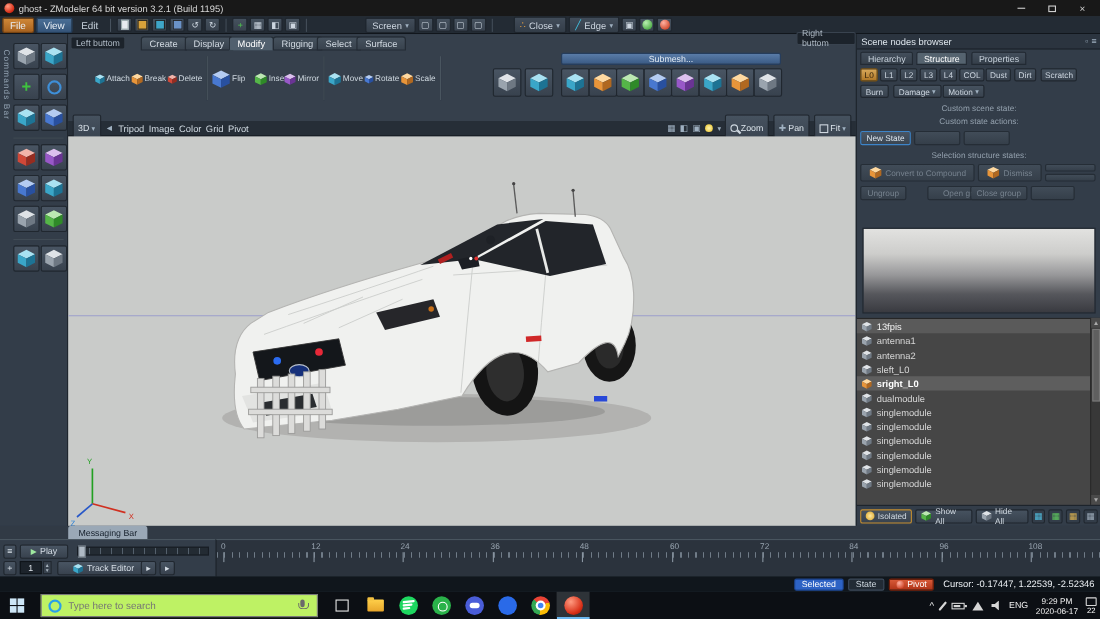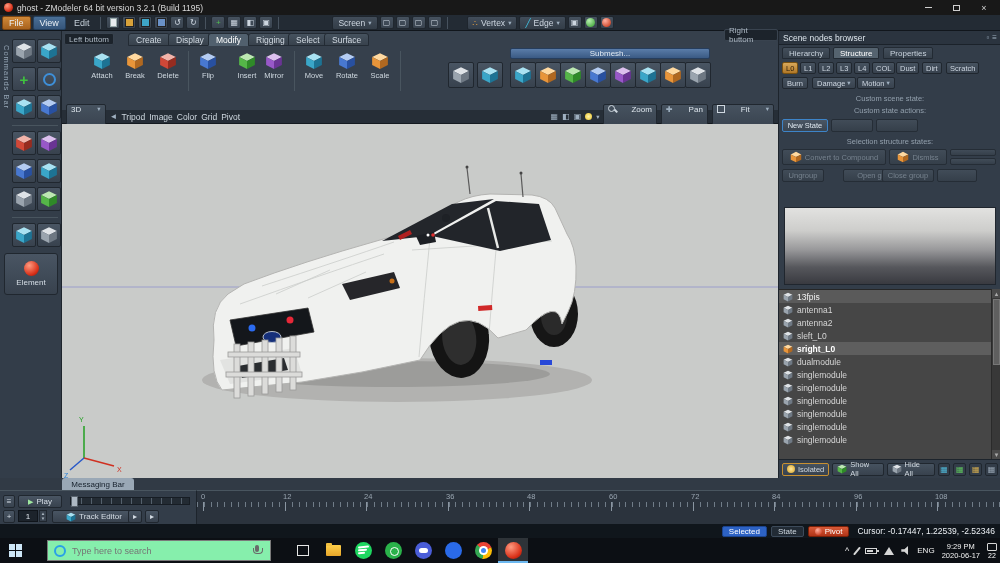--- a/index.html
+++ b/index.html
@@ -34,30 +34,30 @@
 .plus{color:#3fc23f;font-size:15px;font-weight:bold;line-height:1}
 .ring{width:13px;height:13px;border:2px solid #3e8fd8;border-radius:50%}
 #elementBtn{position:absolute;left:4px;top:222px;width:54px;height:42px;background:linear-gradient(#495563,#38424e);border:1px solid #20272f;border-radius:3px;display:flex;flex-direction:column;align-items:center;justify-content:center;gap:2px}
 .redball{width:15px;height:15px;border-radius:50%;background:radial-gradient(circle at 35% 30%,#ff9a80,#d83018 65%,#7a1008)}
 #elementBtn span{font-size:8px;color:#d6dee6}
 
 #ribbon{left:62px;top:31px;width:716px;height:79px;background:#36404c}
 .hint{position:absolute;height:12px;padding:0 4px;background:#1c232b;border:1px solid #39434f;color:#aeb9c4;font-size:8px;display:flex;align-items:center;border-radius:2px}
 .rtab{position:absolute;top:2px;height:13px;padding:0 7px;display:flex;align-items:center;font-size:8.5px;color:#d2dae2;background:linear-gradient(#46525e,#38424d);border:1px solid #232b34;border-radius:3px 3px 0 0}
 .rtab.act{background:#51606e;border-bottom-color:#51606e;color:#fff}
-.tool{position:absolute;top:18px;width:32px;height:42px;display:flex;flex-direction:column;align-items:center;gap:1px;padding-top:3px;border-radius:2px}
+.tool{position:absolute;top:18px;width:32px;height:42px;display:flex;flex-direction:row;align-items:center;gap:1px;padding-top:3px;border-radius:2px}
 .tool span{font-size:7.5px;color:#cfd8e0}
 .tsep{position:absolute;top:20px;width:1px;height:40px;background:#1d242c;border-right:1px solid #49555f}
 .subgroup{position:absolute;left:386px;top:17px;width:262px;height:46px}
 .subcap{position:absolute;left:62px;top:0;width:200px;height:11px;background:linear-gradient(#5a7ca8,#3a5a84);border:1px solid #263d5c;border-radius:2px;font-size:8px;color:#e2ebf4;display:flex;align-items:center;justify-content:center}
 .sicon{position:absolute;top:14px;width:26px;height:26px;background:linear-gradient(#495563,#38424e);border:1px solid #20272f;border-radius:2px;display:flex;align-items:center;justify-content:center}
 
 #vphead{left:62px;top:110px;width:716px;height:14px;background:#262e37;border-bottom:1px solid #141a20;display:flex;align-items:center;gap:4px;padding:0 4px;font-size:8.5px}
 #vphead .vm{color:#cfd8e0}
-.vbtn{background:linear-gradient(#46525f,#38424e);border:1px solid #20272f;border-radius:2px;padding:0 4px;height:26px;display:flex;align-items:flex-start;gap:16px;font-size:8px;color:#dde5ec}
+.vbtn{background:linear-gradient(#46525f,#38424e);border:1px solid #20272f;border-radius:2px;padding:0 4px;height:26px;display:flex;align-items:center;gap:2px;font-size:8px;color:#dde5ec}
 .vgl{color:#9fb0c0;font-size:8px}
 .lens{width:7px;height:7px;border:1.5px solid #cfd8e0;border-radius:50%;position:relative}
 .lens::after{content:"";position:absolute;width:4px;height:1.5px;background:#cfd8e0;transform:rotate(45deg);right:-4px;bottom:-1px}
 .fitb{width:8px;height:8px;border:1px solid #cfd8e0}
 .bulb{width:7px;height:7px;border-radius:50%;background:radial-gradient(#fff4b0,#e8c020)}
 #viewport{left:62px;top:124px;width:716px;height:356px;background:#c9cbc9}
 
 #rpanel{left:778px;top:31px;width:222px;height:447px;background:#333d49;border-left:1px solid #1d242c;font-size:8.5px}
 #rpanel .phead{position:absolute;left:0;top:0;width:222px;height:14px;background:#2b343f;border-bottom:1px solid #1b222a;display:flex;align-items:center;padding:0 4px;gap:3px}
 #rpanel .phead .tt{flex:1;color:#dfe7ee;font-size:8.5px}
@@ -105,21 +105,21 @@
 .s-auto{background:#222b35;border:1px solid #3c4a5a;color:#cfd8e0}
 .s-piv{background:linear-gradient(#d85a38,#b03418);border:1px solid #7a2008}
 .pivball{width:7px;height:7px;border-radius:50%;background:radial-gradient(circle at 35% 30%,#ffb0a0,#c02808)}
 #statusbar .cur{color:#ecf0f4;font-size:8.5px;margin-left:4px}
 
 #taskbar{left:0;top:538px;width:1000px;height:25px;background:#0c0f14;display:flex;align-items:center}
 .tcell{width:30px;height:25px;display:flex;align-items:center;justify-content:center;position:relative}
 .tcell.active{background:#2e3338;box-shadow:inset 0 -2px 0 #6cb8f0}
 .winlogo{width:13px;height:13px;display:grid;grid-template-columns:6px 6px;grid-template-rows:6px 6px;gap:1px}
 .winlogo i{background:#cde6f7}
-#searchbox{width:224px;height:21px;background:#86efac;border:1px solid #7a7a7a;display:flex;align-items:center;margin:0 17px;position:relative}
+#searchbox{width:252px;height:21px;background:#bef264;border:1px solid #7a7a7a;display:flex;align-items:center;margin:0 7px;position:relative}
 .cortana{width:12px;height:12px;border:2px solid #2aa0e8;border-radius:50%;margin:0 6px;flex:0 0 12px}
 #searchbox input{border:0;outline:0;background:transparent;font-size:9px;color:#444;width:160px;font-family:inherit}
 .mic{position:relative;width:14px;height:14px;margin-left:auto;margin-right:6px}
 .mic::before{content:"";position:absolute;left:5px;top:1px;width:4px;height:7px;background:#6a6a6a;border-radius:2px}
 .mic::after{content:"";position:absolute;left:3px;top:4px;width:8px;height:5px;border:1px solid #6a6a6a;border-top:none;border-radius:0 0 4px 4px}
 .tview{width:12px;height:11px;border:1.5px solid #e6e6e6;position:relative}
 .folder{width:15px;height:11px;background:linear-gradient(#ffd04a,#e8a62a);border-radius:1px;position:relative}
 .folder::before{content:"";position:absolute;left:0;top:-2px;width:6px;height:3px;background:#f2c040;border-radius:1px 1px 0 0}
 .circ{width:17px;height:17px;border-radius:50%;position:relative}
 .spot{background:#1ed760}
@@ -231,21 +231,21 @@
       <span>Screen</span>
       <span class="crt">▾</span>
     </span>
     <span class="mico">▢</span>
     <span class="mico">▢</span>
     <span class="mico">▢</span>
     <span class="mico">▢</span>
     <span class="msep"></span>
     <span class="mdrop" style="margin-left:14px">
       <span style="color:#e8a040">∴</span>
-      <span>Vertex</span>
+      <span>Close</span>
       <span class="crt">▾</span>
     </span>
     <span class="mdrop">
       <span style="color:#40c8e8">╱</span>
       <span>Edge</span>
       <span class="crt">▾</span>
     </span>
     <span class="mico">▣</span>
     <span class="mico">
         <i class="ball" style="background:radial-gradient(circle at 35% 30%,#b8f0b0,#2f9a28)"></i>
@@ -318,24 +318,20 @@
     <div class="sbtn" style="left:12px;top:192px">
         <svg class="cu" viewBox="0 0 16 16">
           <use href="#cb-teal"></use>
         </svg>
       </div>
     <div class="sbtn" style="left:37px;top:192px">
         <svg class="cu" viewBox="0 0 16 16">
           <use href="#cb-gray"></use>
         </svg>
       </div>
-    <div id="elementBtn">
-      <i class="redball"></i>
-      <span>Element</span>
-    </div>
   </div>
 
   <div id="ribbon" class="r">
     <span class="hint" style="left:2px;top:2px">Left buttom</span>
     <span class="hint" style="left:662px;top:-2px">Right buttom</span>
     <span class="rtab" style="left:66px">Create</span>
     <span class="rtab" style="left:106px">Display</span>
     <span class="rtab act" style="left:146px">Modify</span>
     <span class="rtab" style="left:186px">Rigging</span>
     <span class="rtab" style="left:226px">Select</span>

